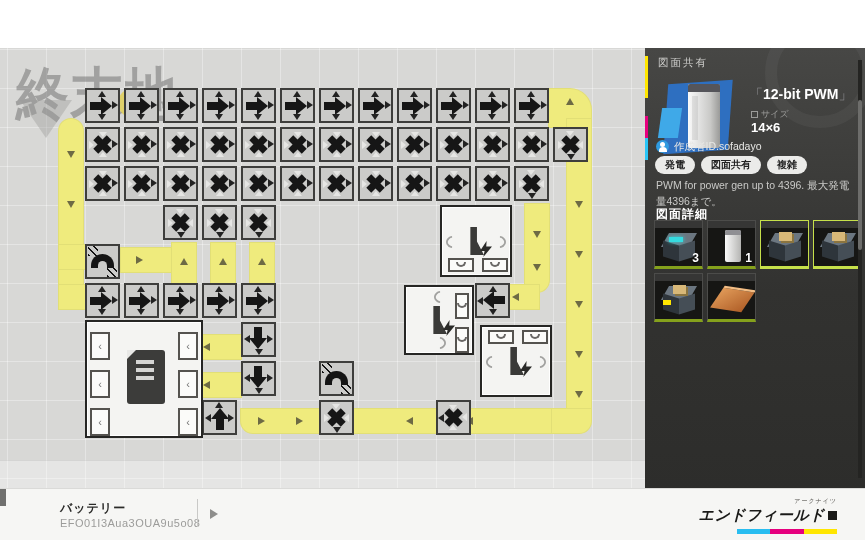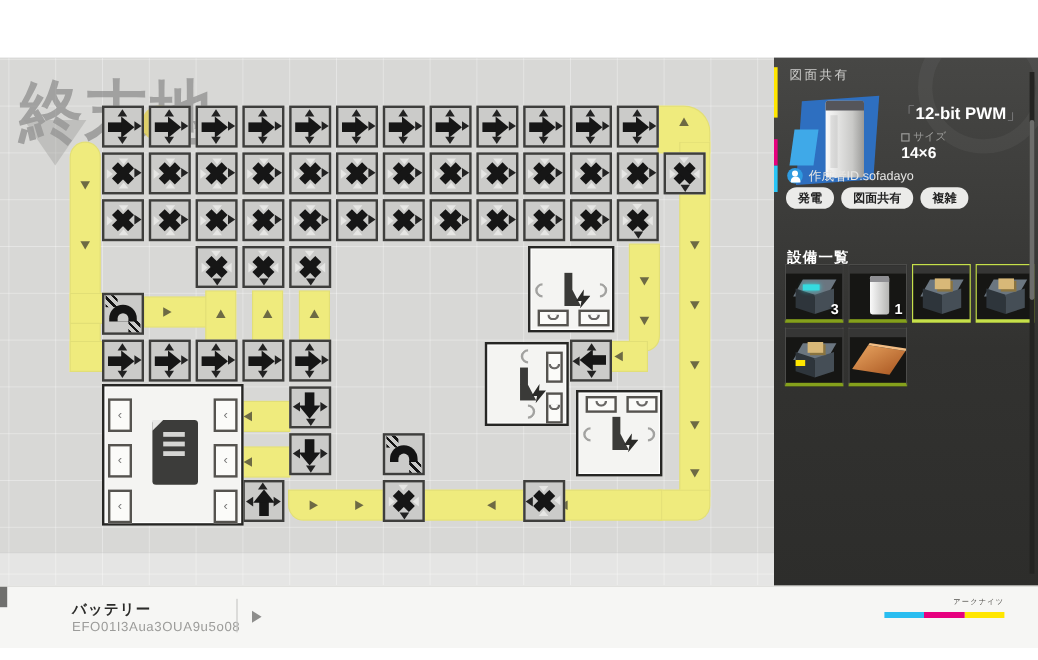--- a/index.html
+++ b/index.html
@@ -753,21 +753,22 @@
     </div>
     <div id="bp-title"><span class="br">「</span><span>12-bit PWM</span><span class="br">」</span></div>
     <div id="bp-size-row"><span class="sic"></span><span>サイズ</span></div>
     <div id="bp-size">14×6</div>
     <div id="creator"><span id="avatar"></span><span>作成者ID.sofadayo</span></div>
     <div id="tags">
         <div class="tag">発電</div>
         <div class="tag">図面共有</div>
         <div class="tag">複雑</div>
       </div>
-    <div id="eq-title">設備一覧</div>
+    <div id="desc">PWM for power gen up to 4396. 最大発電量4396まで。</div>
+    <div id="eq-title">図面詳細</div>
     <div id="eq-grid">
         <div class="eq-card">
           <div class="eq-band"></div>
           <div class="cube-top"></div>
           <div class="cube-left"></div>
           <div class="cube-right"></div>
           <div class="cyanbar"></div>
           <div class="eq-count">3</div>
         </div>
         <div class="eq-card">
@@ -807,20 +808,21 @@
   </div>
 
   <div id="bottom">
     <div id="bt-tick"></div>
     <div id="share-label">バッテリー</div>
     <div id="share-code">EFO01I3Aua3OUA9u5o08</div>
     <div id="share-div"></div>
     <div id="share-arrow"></div>
     <div id="brand">
       <div id="brand-ruby">アークナイツ</div>
+      <div id="brand-name">エンドフィールド</div>
       <div id="brand-bar">
           <i style="background: rgb(41, 189, 240);"></i>
           <i style="background: rgb(230, 0, 126);"></i>
           <i style="background: rgb(255, 230, 0);"></i>
         </div>
     </div>
   </div>
 
 </div>
 

